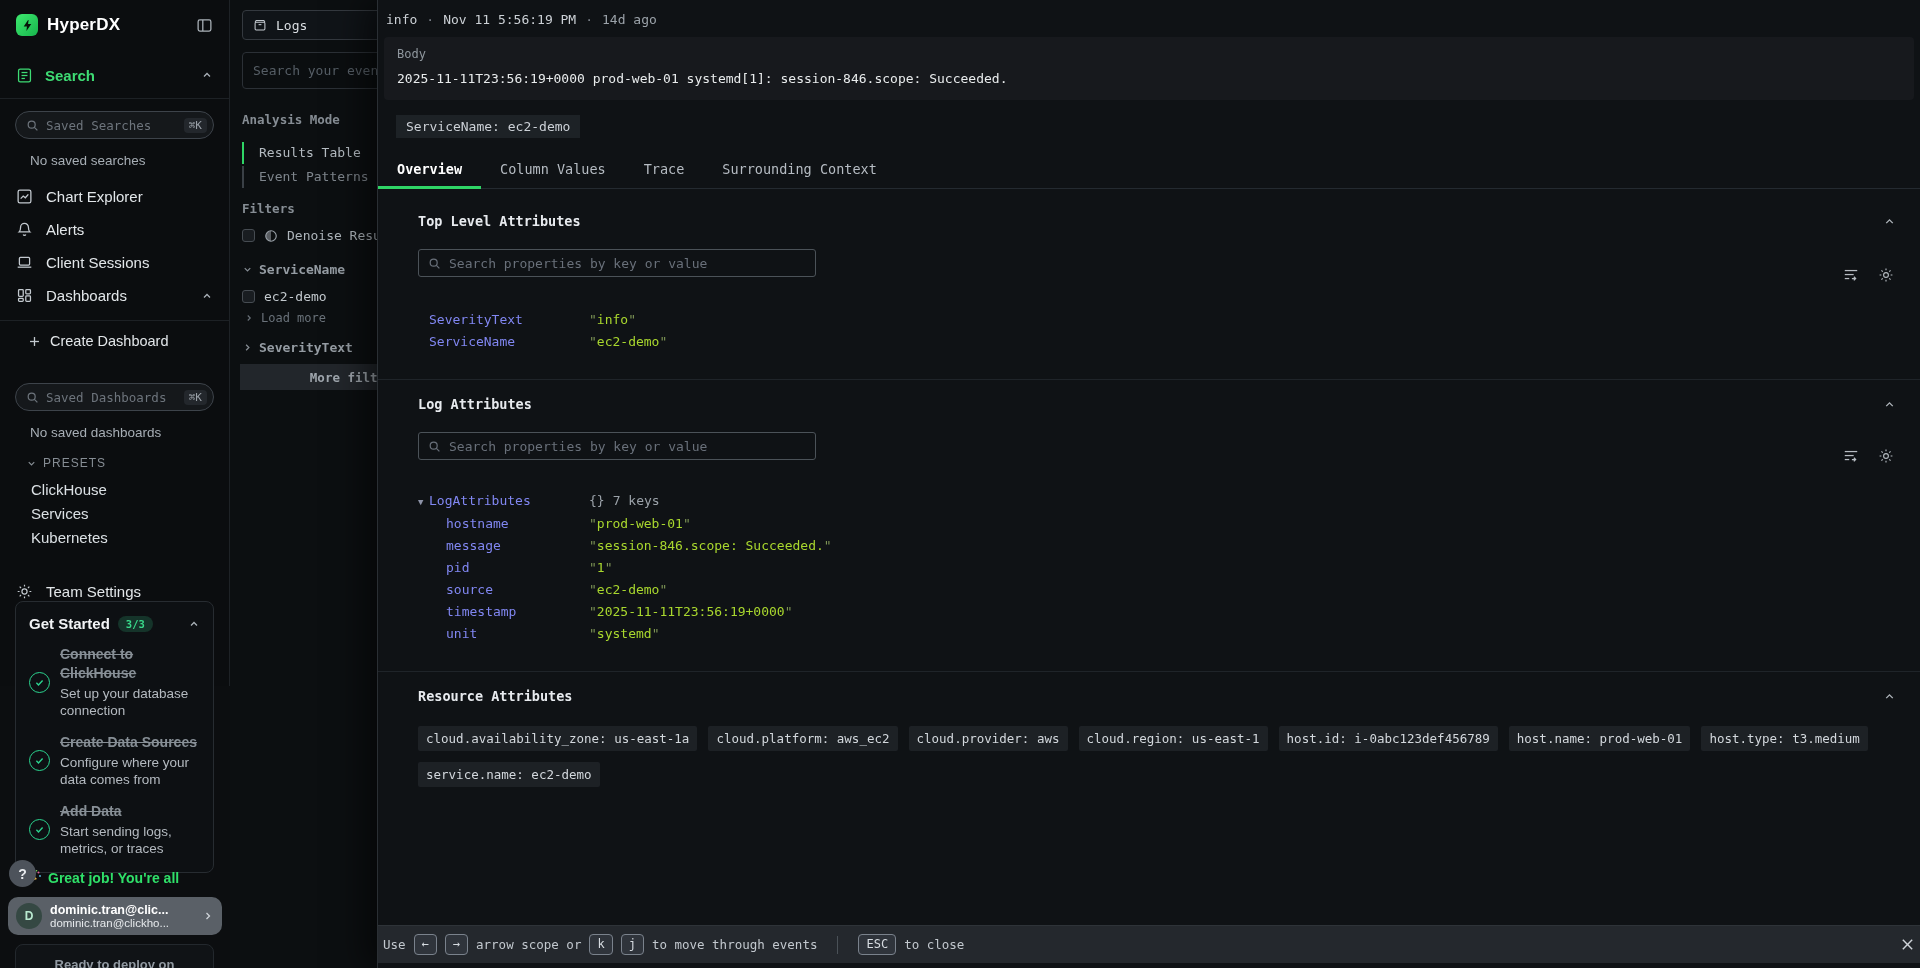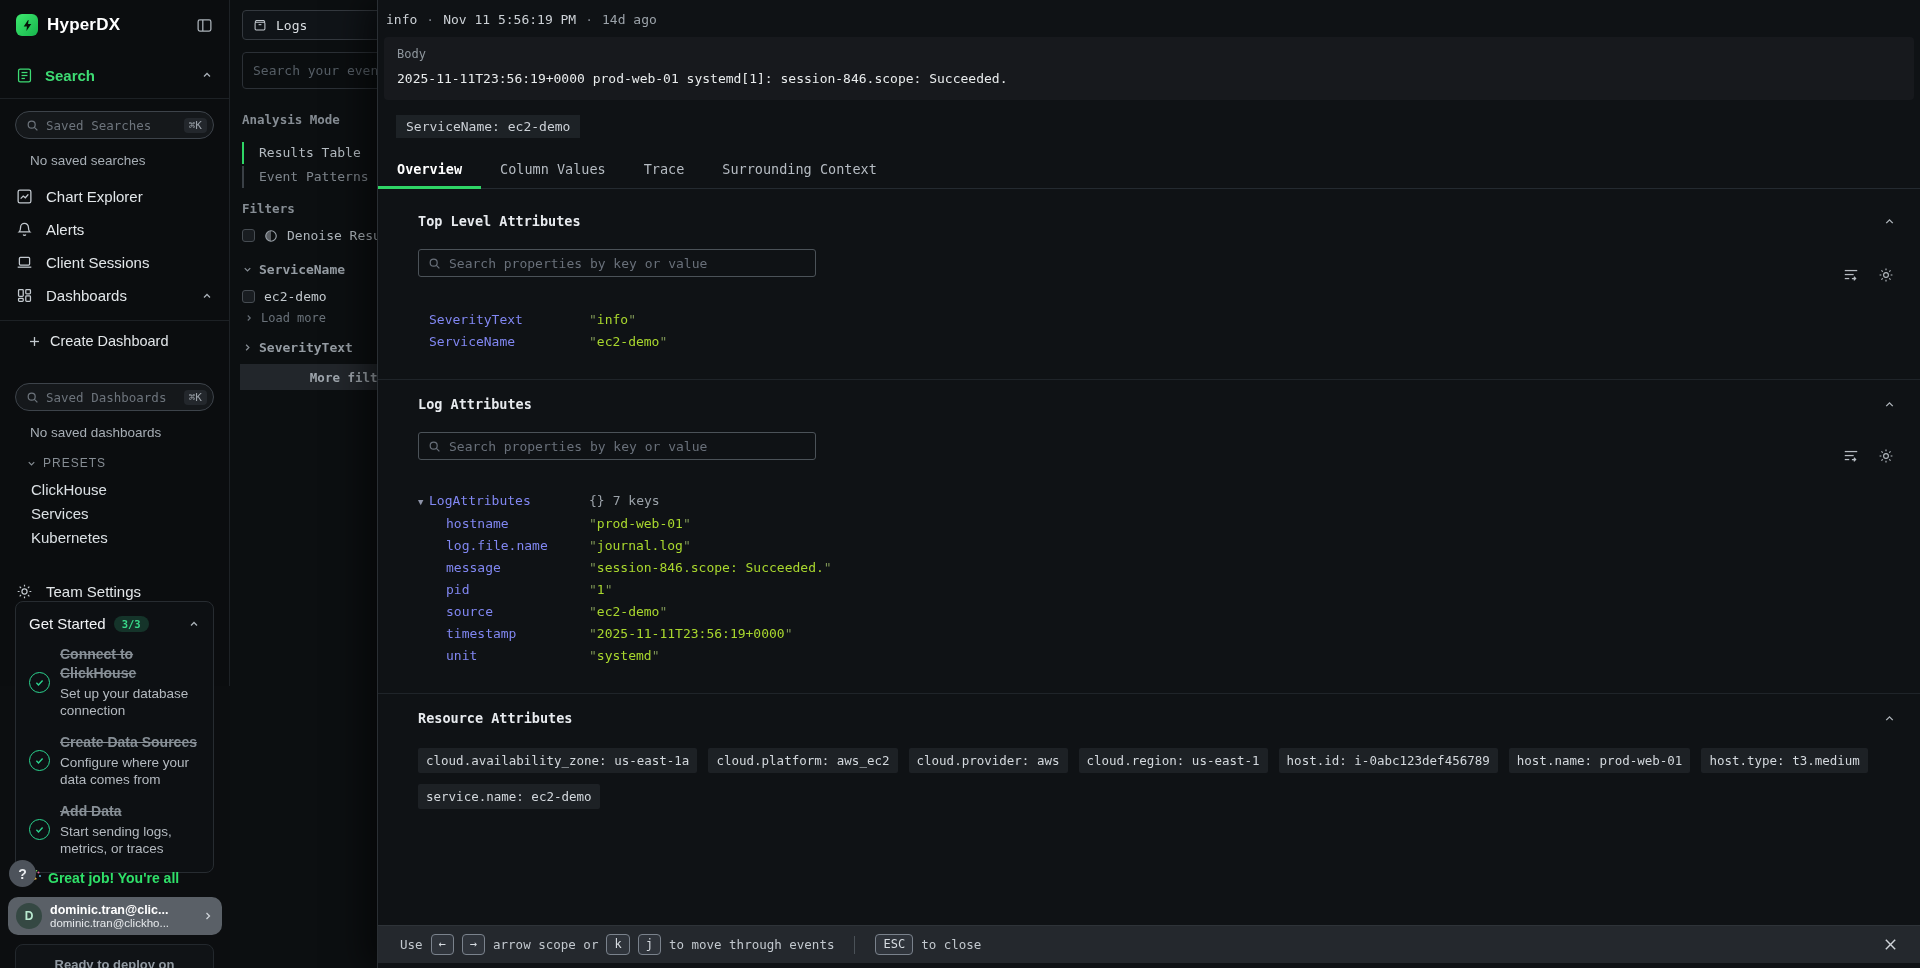--- a/index.html
+++ b/index.html
@@ -25,21 +25,21 @@
 .nav{margin-top:12px}
 .nav-item{display:flex;align-items:center;gap:13px;padding:0 16px;height:33px;font-size:15px;color:#e2e6e9;cursor:pointer}
 .nav-item .grow{flex:1}
 .nav-icon{color:#c3c9cf}
 .create-row{display:flex;align-items:center;gap:9px;padding:0 16px 0 28px;height:40px;font-size:14.5px;color:#e2e6e9}
 .presets-label{display:flex;align-items:center;gap:6px;margin:16px 0 0 26px;font-size:12px;letter-spacing:1px;color:#868d94}
 .preset-item{padding:0 0 0 31px;height:24px;line-height:24px;font-size:15px;color:#dbe0e4;cursor:pointer}
 .team-row{margin-top:24px;height:34px;display:flex;align-items:center;gap:13px;padding:0 16px;font-size:15px;color:#e2e6e9}
 .gs-card{position:absolute;left:15px;top:601px;width:199px;border:1px solid #272c31;border-radius:8px;background:#0d1013;padding:13px 13px 14px}
 .gs-head{display:flex;align-items:center;gap:8px}
-.gs-title{font-size:15px;font-weight:400;color:#f2f4f6}
+.gs-title{font-size:15px;font-weight:700;color:#f2f4f6}
 .gs-badge{font-family:"DejaVu Sans Mono",monospace;font-size:10.5px;font-weight:700;color:#39d98a;background:#15342a;border-radius:9px;padding:2px 8px}
 .gs-chevron{margin-left:auto;color:#aab1b8}
 .gs-item{display:flex;gap:10px;margin-top:13px;align-items:center}
 .gs-check{flex:0 0 21px;width:21px;height:21px;border:1.5px solid #2bd48f;border-radius:50%;color:#2bd48f;display:flex;align-items:center;justify-content:center}
 .gs-item-title{font-size:14px;font-weight:700;color:#878f96;text-decoration:line-through;line-height:1.28}
 .gs-item-desc{font-size:13.5px;color:#b4bac0;line-height:1.3;margin-top:2px}
 .celebrate{position:absolute;left:26px;top:869px;width:180px;display:flex;gap:6px;align-items:flex-start;z-index:1}
 .celebrate-text{color:#2fe069;font-weight:700;font-size:14px;line-height:1.3}
 .help-fab{position:absolute;left:9px;top:860px;width:27px;height:27px;border-radius:50%;background:#4d535b;color:#e8ebee;font-weight:700;font-size:14px;display:flex;align-items:center;justify-content:center;z-index:3}
 .user-chip{position:absolute;left:8px;top:897px;width:214px;height:38px;border-radius:10px;background:#5a6067;display:flex;align-items:center;gap:8px;padding:0 8px;z-index:2}
@@ -97,21 +97,21 @@
 .kv-val{color:#a9d72e}
 .kv-val::before,.kv-val::after{content:'"';color:#7d9455}
 .tree{margin-top:30px}
 .tree-root{display:grid;grid-template-columns:11px 160px 1fr;font-size:13px;line-height:22px;align-items:baseline}
 .tree-arrow{color:#8d93a8;font-size:9px}
 .tree-key{color:#8187f2}
 .tree-meta{color:#9ba2a9;display:flex;gap:8px}
 .tree-children .kv-row{grid-template-columns:143px 1fr;padding-left:28px}
 .chips{margin-top:22px;display:flex;flex-wrap:wrap;gap:11px;max-width:1470px}
 .chip{background:#1d2125;padding:5px 8px;font-size:12.5px;color:#d3d8dd;border-radius:2px;white-space:nowrap;cursor:pointer}
-.dw-footer{position:absolute;left:0;right:0;bottom:5px;height:38px;background:#24282d;border-top:1px solid #2e3338;display:flex;align-items:center;gap:8px;padding:0 22px;font-size:12.5px;color:#c2c8ce}
+.dw-footer{position:absolute;left:0;right:0;bottom:5px;height:38px;background:#24282d;border-top:1px solid #2e3338;display:flex;align-items:center;gap:8px;padding:0 5px;font-size:12.5px;color:#c2c8ce}
 .kbd{display:inline-block;border:1px solid #7a828c;border-radius:4px;background:#2f343b;padding:1px 7px;font-size:12px;color:#d6dbe0;line-height:17px}
 .vline{width:1px;height:18px;background:#4a5157;margin:0 12px}
 .close-x{margin-left:auto;color:#cfd4d9;cursor:pointer}
 </style>
 </head>
 <body>
 
 <div id="app">
 
   <div class="sidebar">
@@ -504,24 +504,20 @@
           <span class="tree-key">LogAttributes</span>
           <span class="tree-meta">
             <span>{}</span>
             <span>7 keys</span>
           </span>
         </div>
         <div class="tree-children">
           <div class="kv-row">
             <span class="kv-key">hostname</span>
             <span class="kv-val">prod-web-01</span>
-          </div>
-          <div class="kv-row">
-            <span class="kv-key">log.file.name</span>
-            <span class="kv-val">journal.log</span>
           </div>
           <div class="kv-row">
             <span class="kv-key">message</span>
             <span class="kv-val">session-846.scope: Succeeded.</span>
           </div>
           <div class="kv-row">
             <span class="kv-key">pid</span>
             <span class="kv-val">1</span>
           </div>
           <div class="kv-row">

